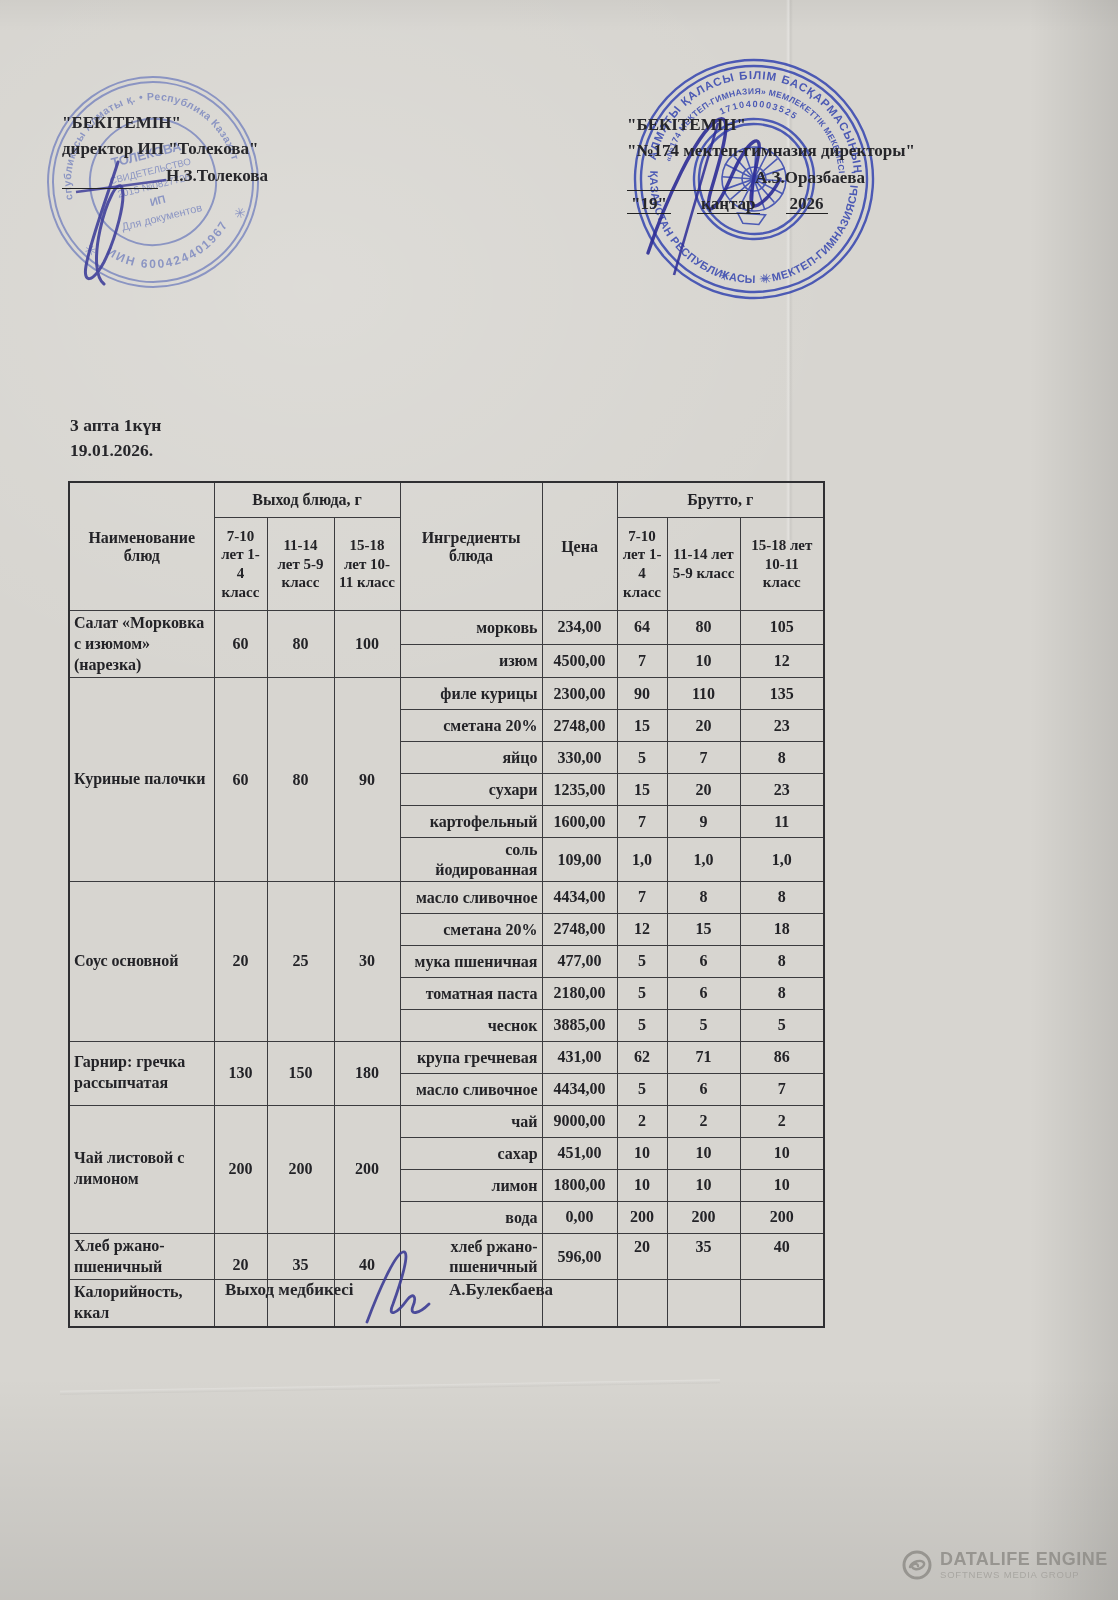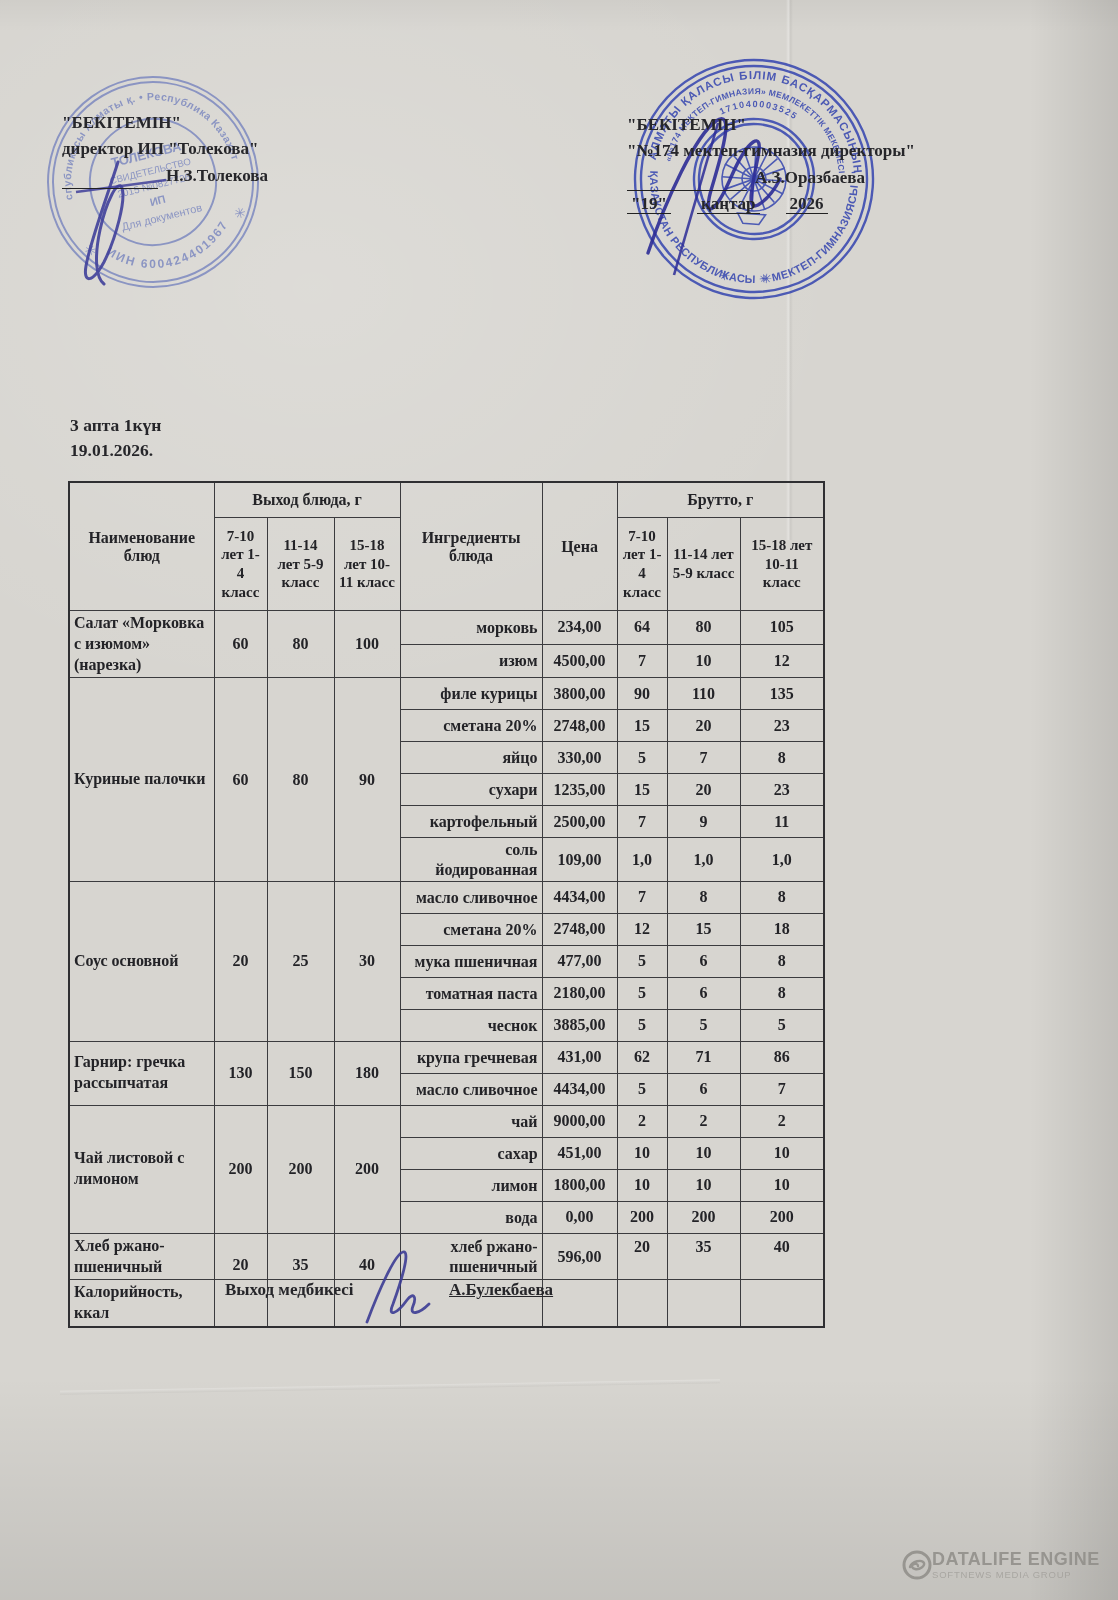--- a/index.html
+++ b/index.html
@@ -49,24 +49,24 @@
   td.dish{text-align:left;vertical-align:top;padding-top:3px;line-height:1.3;}
   td.output{text-align:center;vertical-align:top;padding-top:3px;}
   td.ing{text-align:right;line-height:1.2;height:27px;}
   td.price{text-align:center;}
   td.brutto{text-align:center;}
   tr.sec-5 td.output{vertical-align:bottom;padding-bottom:5px;}
   tr.sec-5 td.brutto{vertical-align:top;padding-top:4px;}
 
   
   .nurse-label{position:absolute;left:225px;top:1280px;font-size:17px;font-weight:bold;}
-  .nurse-name{position:absolute;left:449px;top:1280px;font-size:17px;font-weight:bold;text-decoration:underline;}
-
-  
-  .watermark{position:absolute;left:902px;top:1550px;display:flex;align-items:center;
+  .nurse-name{position:absolute;left:449px;top:1280px;font-size:17px;font-weight:bold;}
+
+  
+  .watermark{position:absolute;left:902px;top:1550px;display:flex;align-items:center;gap:8px;
     font-family:"Liberation Sans","DejaVu Sans",sans-serif;opacity:0.85;}
   .wm-title{font-size:18px;font-weight:bold;color:#8f8d88;letter-spacing:0.5px;line-height:1;}
   .wm-sub{font-size:9.5px;color:#a3a19c;letter-spacing:0.8px;margin-top:2px;line-height:1;}
 </style>
 </head>
 <body>
 
 <div class="crease"></div>
 <div class="crease2"></div>
 
@@ -212,21 +212,21 @@
         <td class="brutto">7</td>
         <td class="brutto">10</td>
         <td class="brutto">12</td>
       </tr>
       <tr class="sec-1">
         <td class="dish" rowspan="6">Куриные палочки</td>
         <td class="output" rowspan="6">60</td>
         <td class="output" rowspan="6">80</td>
         <td class="output" rowspan="6">90</td>
         <td class="ing">филе курицы</td>
-        <td class="price">3800,00</td>
+        <td class="price">2300,00</td>
         <td class="brutto">90</td>
         <td class="brutto">110</td>
         <td class="brutto">135</td>
       </tr>
       <tr class="sec-1">
         <td class="ing">сметана 20%</td>
         <td class="price">2748,00</td>
         <td class="brutto">15</td>
         <td class="brutto">20</td>
         <td class="brutto">23</td>
@@ -240,21 +240,21 @@
       </tr>
       <tr class="sec-1">
         <td class="ing">сухари</td>
         <td class="price">1235,00</td>
         <td class="brutto">15</td>
         <td class="brutto">20</td>
         <td class="brutto">23</td>
       </tr>
       <tr class="sec-1">
         <td class="ing">картофельный</td>
-        <td class="price">2500,00</td>
+        <td class="price">1600,00</td>
         <td class="brutto">7</td>
         <td class="brutto">9</td>
         <td class="brutto">11</td>
       </tr>
       <tr class="sec-1">
         <td class="ing">соль йодированная</td>
         <td class="price">109,00</td>
         <td class="brutto">1,0</td>
         <td class="brutto">1,0</td>
         <td class="brutto">1,0</td>

